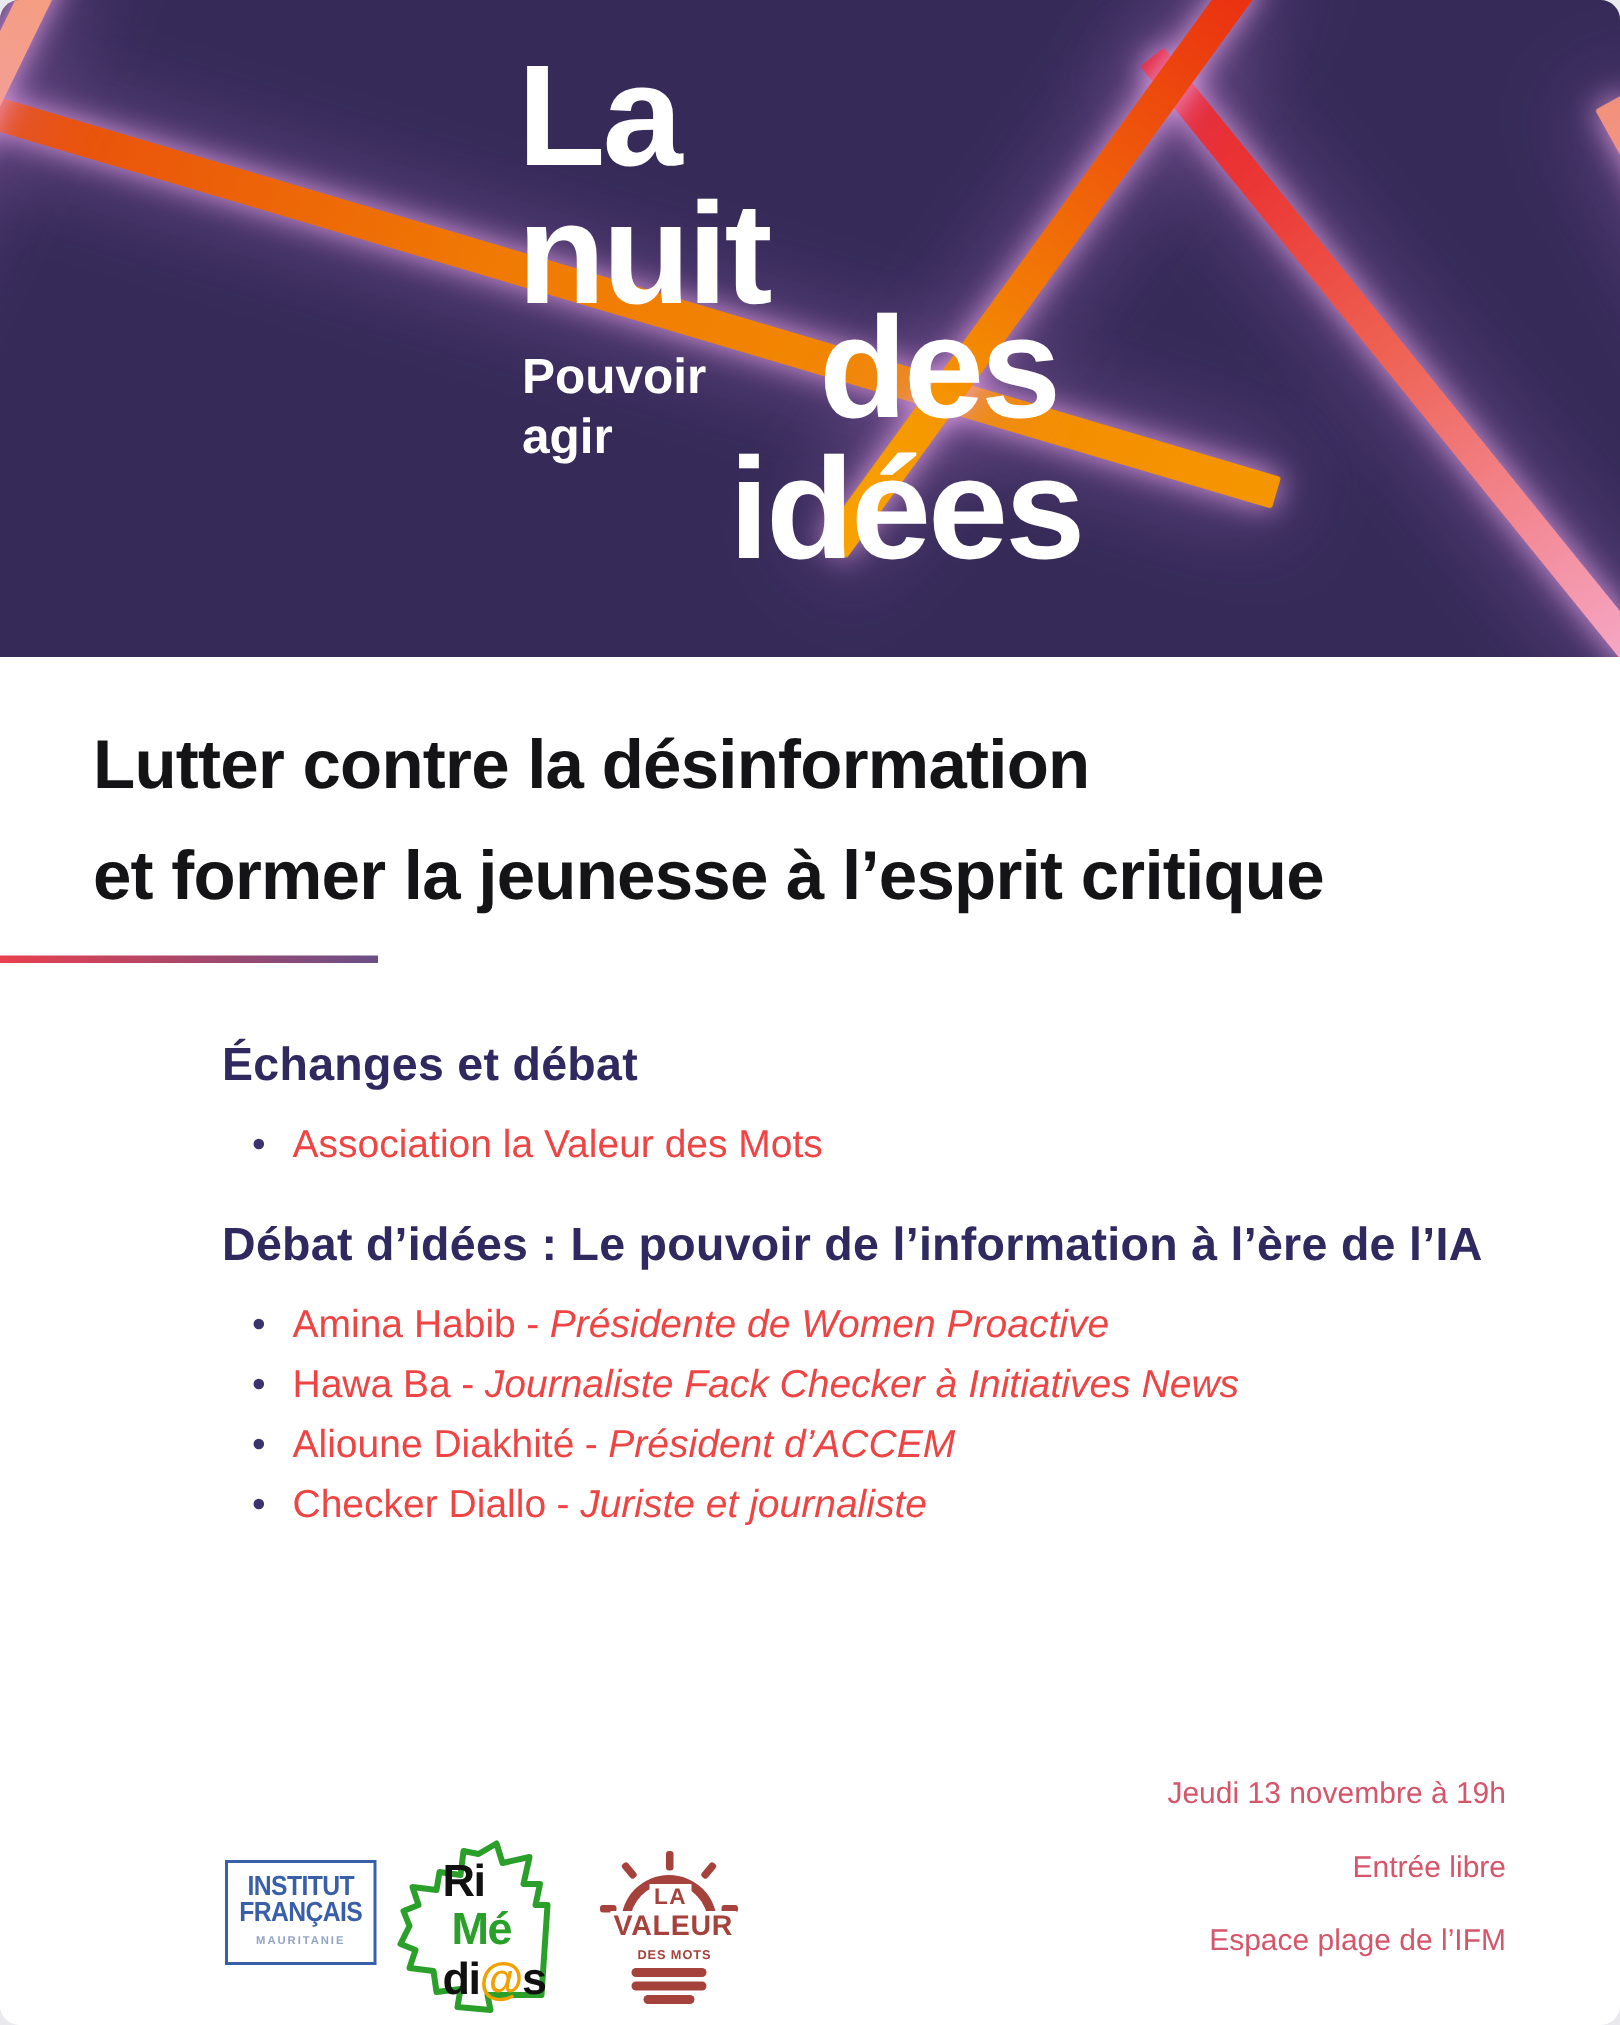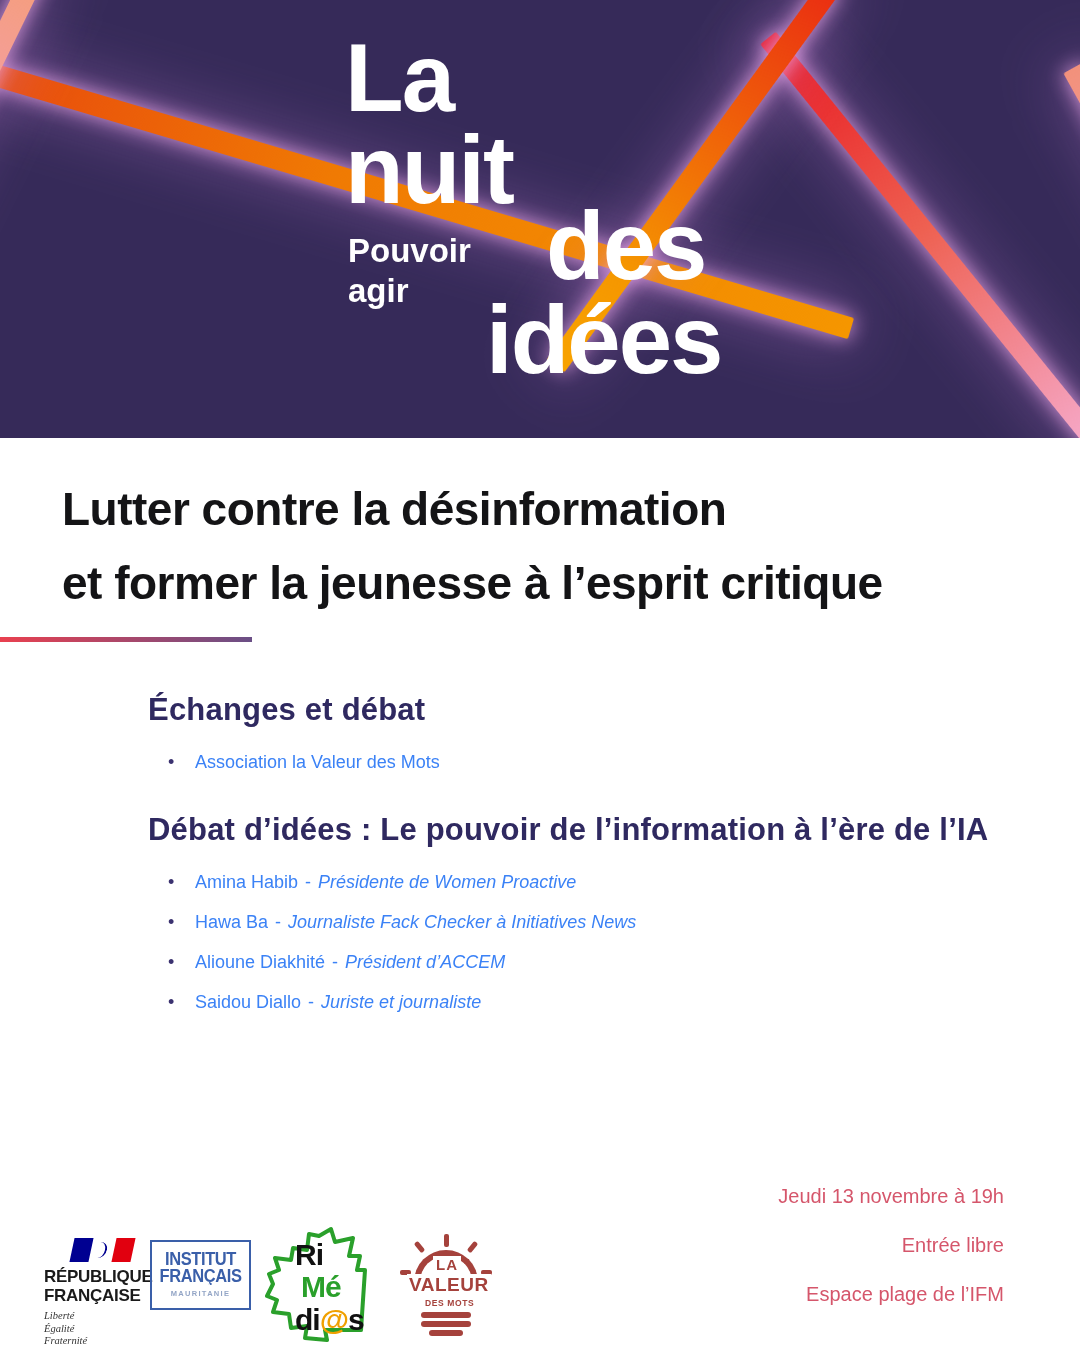--- a/index.html
+++ b/index.html
@@ -1,19 +1,20 @@
 <!DOCTYPE html>
 <html><head>
 <meta charset="utf-8">
 <style>
   html,body{margin:0;padding:0;background:#e9e9ee;}
   .poster{
     position:relative;width:1080px;height:1350px;background:#ffffff;
     overflow:hidden;font-family:"Liberation Sans",sans-serif;
     margin:0 auto;
+    border-radius:13px;
   }
 
   
   .banner{
     position:absolute;left:0;top:0;width:1080px;height:438px;
     background:#362a59;overflow:hidden;
   }
   .laser{position:absolute;border-radius:2px;
     filter:drop-shadow(0 0 10px rgba(242,170,238,.85)) drop-shadow(0 0 30px rgba(196,130,215,.55));
   }
@@ -50,21 +51,21 @@
   }
   .divider{
     position:absolute;left:0;top:637px;width:252px;height:5px;
     background:linear-gradient(90deg,#e9404f,#6a4f86);
   }
 
   
   .program{position:absolute;left:148px;top:692px;width:900px;color:#332c62;}
   .program h2{margin:0 0 14px 0;font-size:31px;line-height:36px;font-weight:700;color:#2f2960;letter-spacing:.2px;}
   .program ul{list-style:none;margin:0 0 30px 0;padding:0;}
-  .program li{position:relative;padding-left:47px;font-size:18px;line-height:40px;color:#3b82f6;}
+  .program li{position:relative;padding-left:47px;font-size:26px;line-height:40px;color:#ef4444;}
   .program li::before{content:"\2022";position:absolute;left:20px;top:0;color:#3b3270;}
   .program .sep{margin:0 7px;}
   .program em{font-style:italic;}
   .sec-performance{margin-left:12px;margin-top:20px;}
 
   
   .event-info{
     position:absolute;right:76px;top:1172px;text-align:right;
     font-size:20px;line-height:49px;color:#d5566b;
   }
@@ -164,51 +165,33 @@
         <li>
           <span>Amina Habib</span><span class="sep">-</span><em>Présidente de Women Proactive</em>
         </li>
         <li>
           <span>Hawa Ba</span><span class="sep">-</span><em>Journaliste Fack Checker à Initiatives News</em>
         </li>
         <li>
           <span>Alioune Diakhité</span><span class="sep">-</span><em>Président d’ACCEM</em>
         </li>
         <li>
-          <span>Saidou Diallo</span><span class="sep">-</span><em>Juriste et journaliste</em>
+          <span>Checker Diallo</span><span class="sep">-</span><em>Juriste et journaliste</em>
         </li>
       </ul>
     </section>
 
   </div>
 
   <div class="event-info">
     <div>Jeudi 13 novembre à 19h</div>
     <div>Entrée libre</div>
     <div>Espace plage de l’IFM</div>
   </div>
 
-  <div class="logo-block rf">
-    <div class="rf-flag">
-      <div class="fb fb-blue"></div>
-      <div class="fb fb-white">
-          <i></i>
-        </div>
-      <div class="fb fb-red"></div>
-    </div>
-    <div class="rf-title">
-      <div>RÉPUBLIQUE</div>
-      <div>FRANÇAISE</div>
-    </div>
-    <div class="rf-motto">
-      <div>Liberté</div>
-      <div>Égalité</div>
-      <div>Fraternité</div>
-    </div>
-  </div>
 
   <div class="logo-block if">
     <div class="if-main">
       <div>INSTITUT</div>
       <div>FRANÇAIS</div>
     </div>
     <div class="if-sub">MAURITANIE</div>
   </div>
 
   <div class="logo-block rim">

